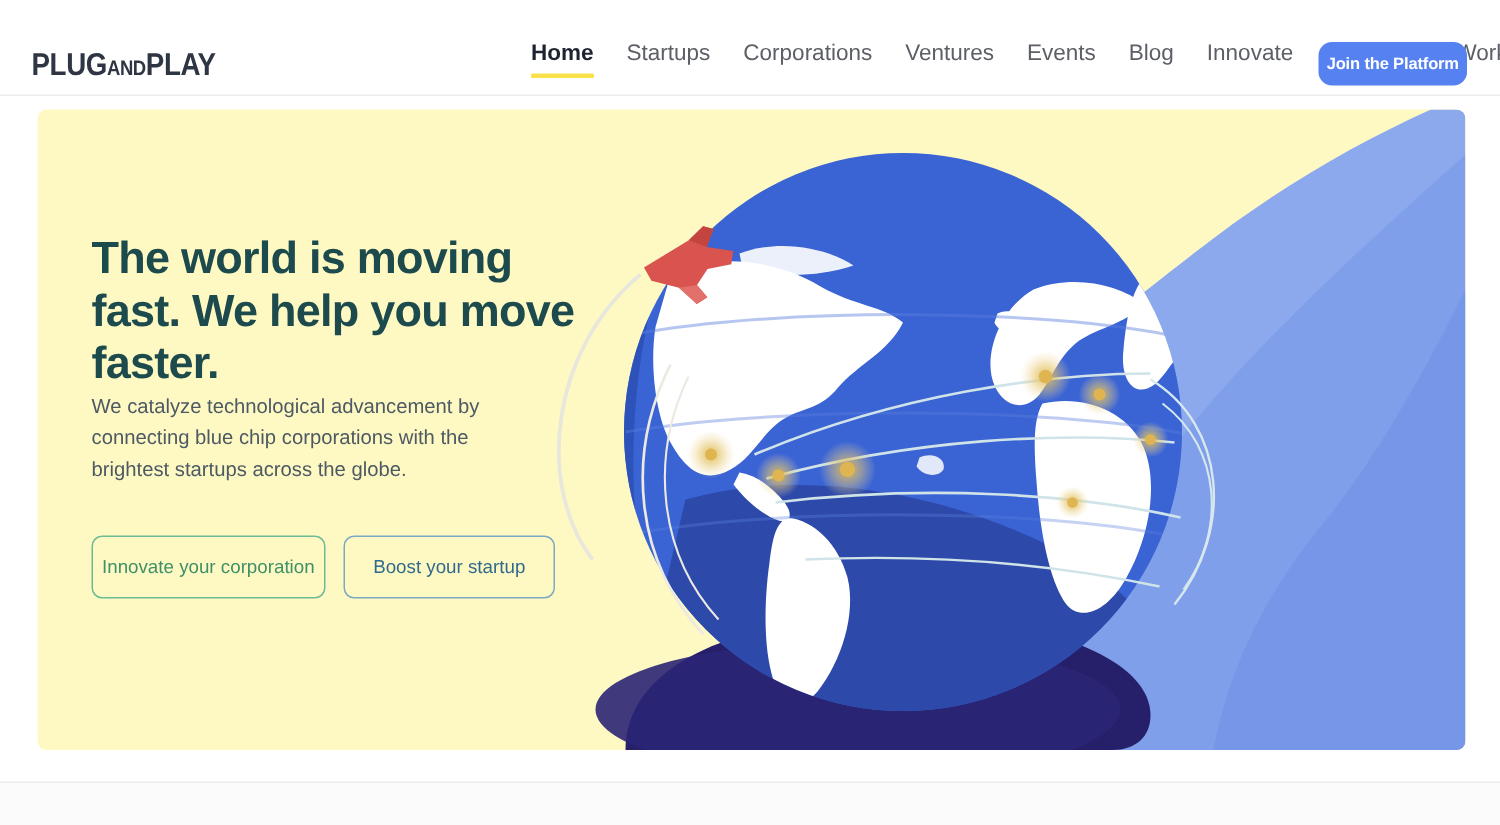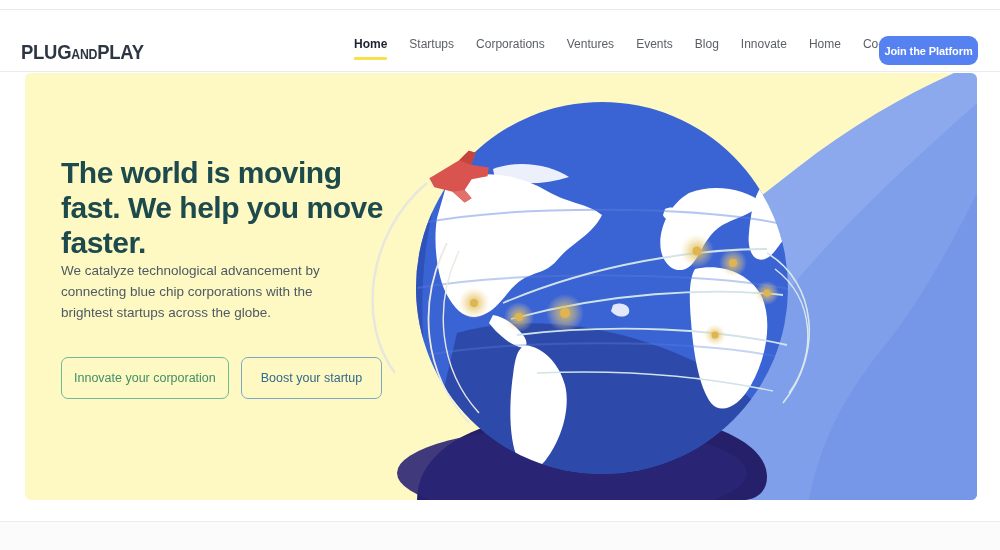--- a/index.html
+++ b/index.html
@@ -13,21 +13,21 @@
   .page { position:relative; width:1000px; height:550px; background:#ffffff; }
 
   
   .top-hairline{
     position:absolute; top:9px; left:0; width:1000px; height:1px;
     background:#e9e9ec;
   }
 
   
   .header{
-    position:absolute; top:10px; left:0; width:1000px; height:62px;
+    position:absolute; top:2px; left:0; width:1000px; height:62px;
     background:#ffffff;
     display:flex; align-items:center;
     border-bottom:1px solid #ececee;
   }
 
   .logo{
     position:absolute; left:21px; top:30px;
     font-family:"Liberation Sans Narrow","Liberation Sans", sans-serif;
     font-weight:bold;
     color:#2d3642;
@@ -38,21 +38,21 @@
   }
   .logo .big{ font-size:21px; }
   .logo .small{ font-size:14px; }
 
   .nav{
     position:absolute; left:343px; top:26px;
     display:flex; align-items:flex-start; gap:0;
   }
   .nav-item{
     position:relative;
-    font-size:12px;
+    font-size:15px;
     color:#5c6066;
     padding:0 11px;
     white-space:nowrap;
     cursor:pointer;
     line-height:16px;
   }
   .nav-item.active{ color:#1d2430; font-weight:bold; }
   .nav-item.active::after{
     content:""; position:absolute; left:11px; right:11px; bottom:-8px;
     height:3px; background:#f8e14b; border-radius:1px;
@@ -99,21 +99,21 @@
   .btn-outline{
     height:42px;
     border-radius:7px;
     background:transparent;
     display:flex; align-items:center; justify-content:center;
     font-size:12.5px;
     font-family:"Liberation Sans", sans-serif;
     cursor:pointer;
     white-space:nowrap;
   }
-  .btn-green{ border:1.4px solid #6cbb96; color:#3f8f68; padding:0 12px;text-align:center; }
+  .btn-green{ border:1.4px solid #6cbb96; color:#3f8f68; padding:0 6px;text-align:center; }
   .btn-blue{ border:1.4px solid #7ba9c4; color:#316a8c; padding:4px 19px; }
 
   
   .illus{
     position:absolute; right:0; top:0; width:680px; height:427px;
     z-index:2;
   }
   .illus svg{ display:block; width:100%; height:100%; }
 
   

